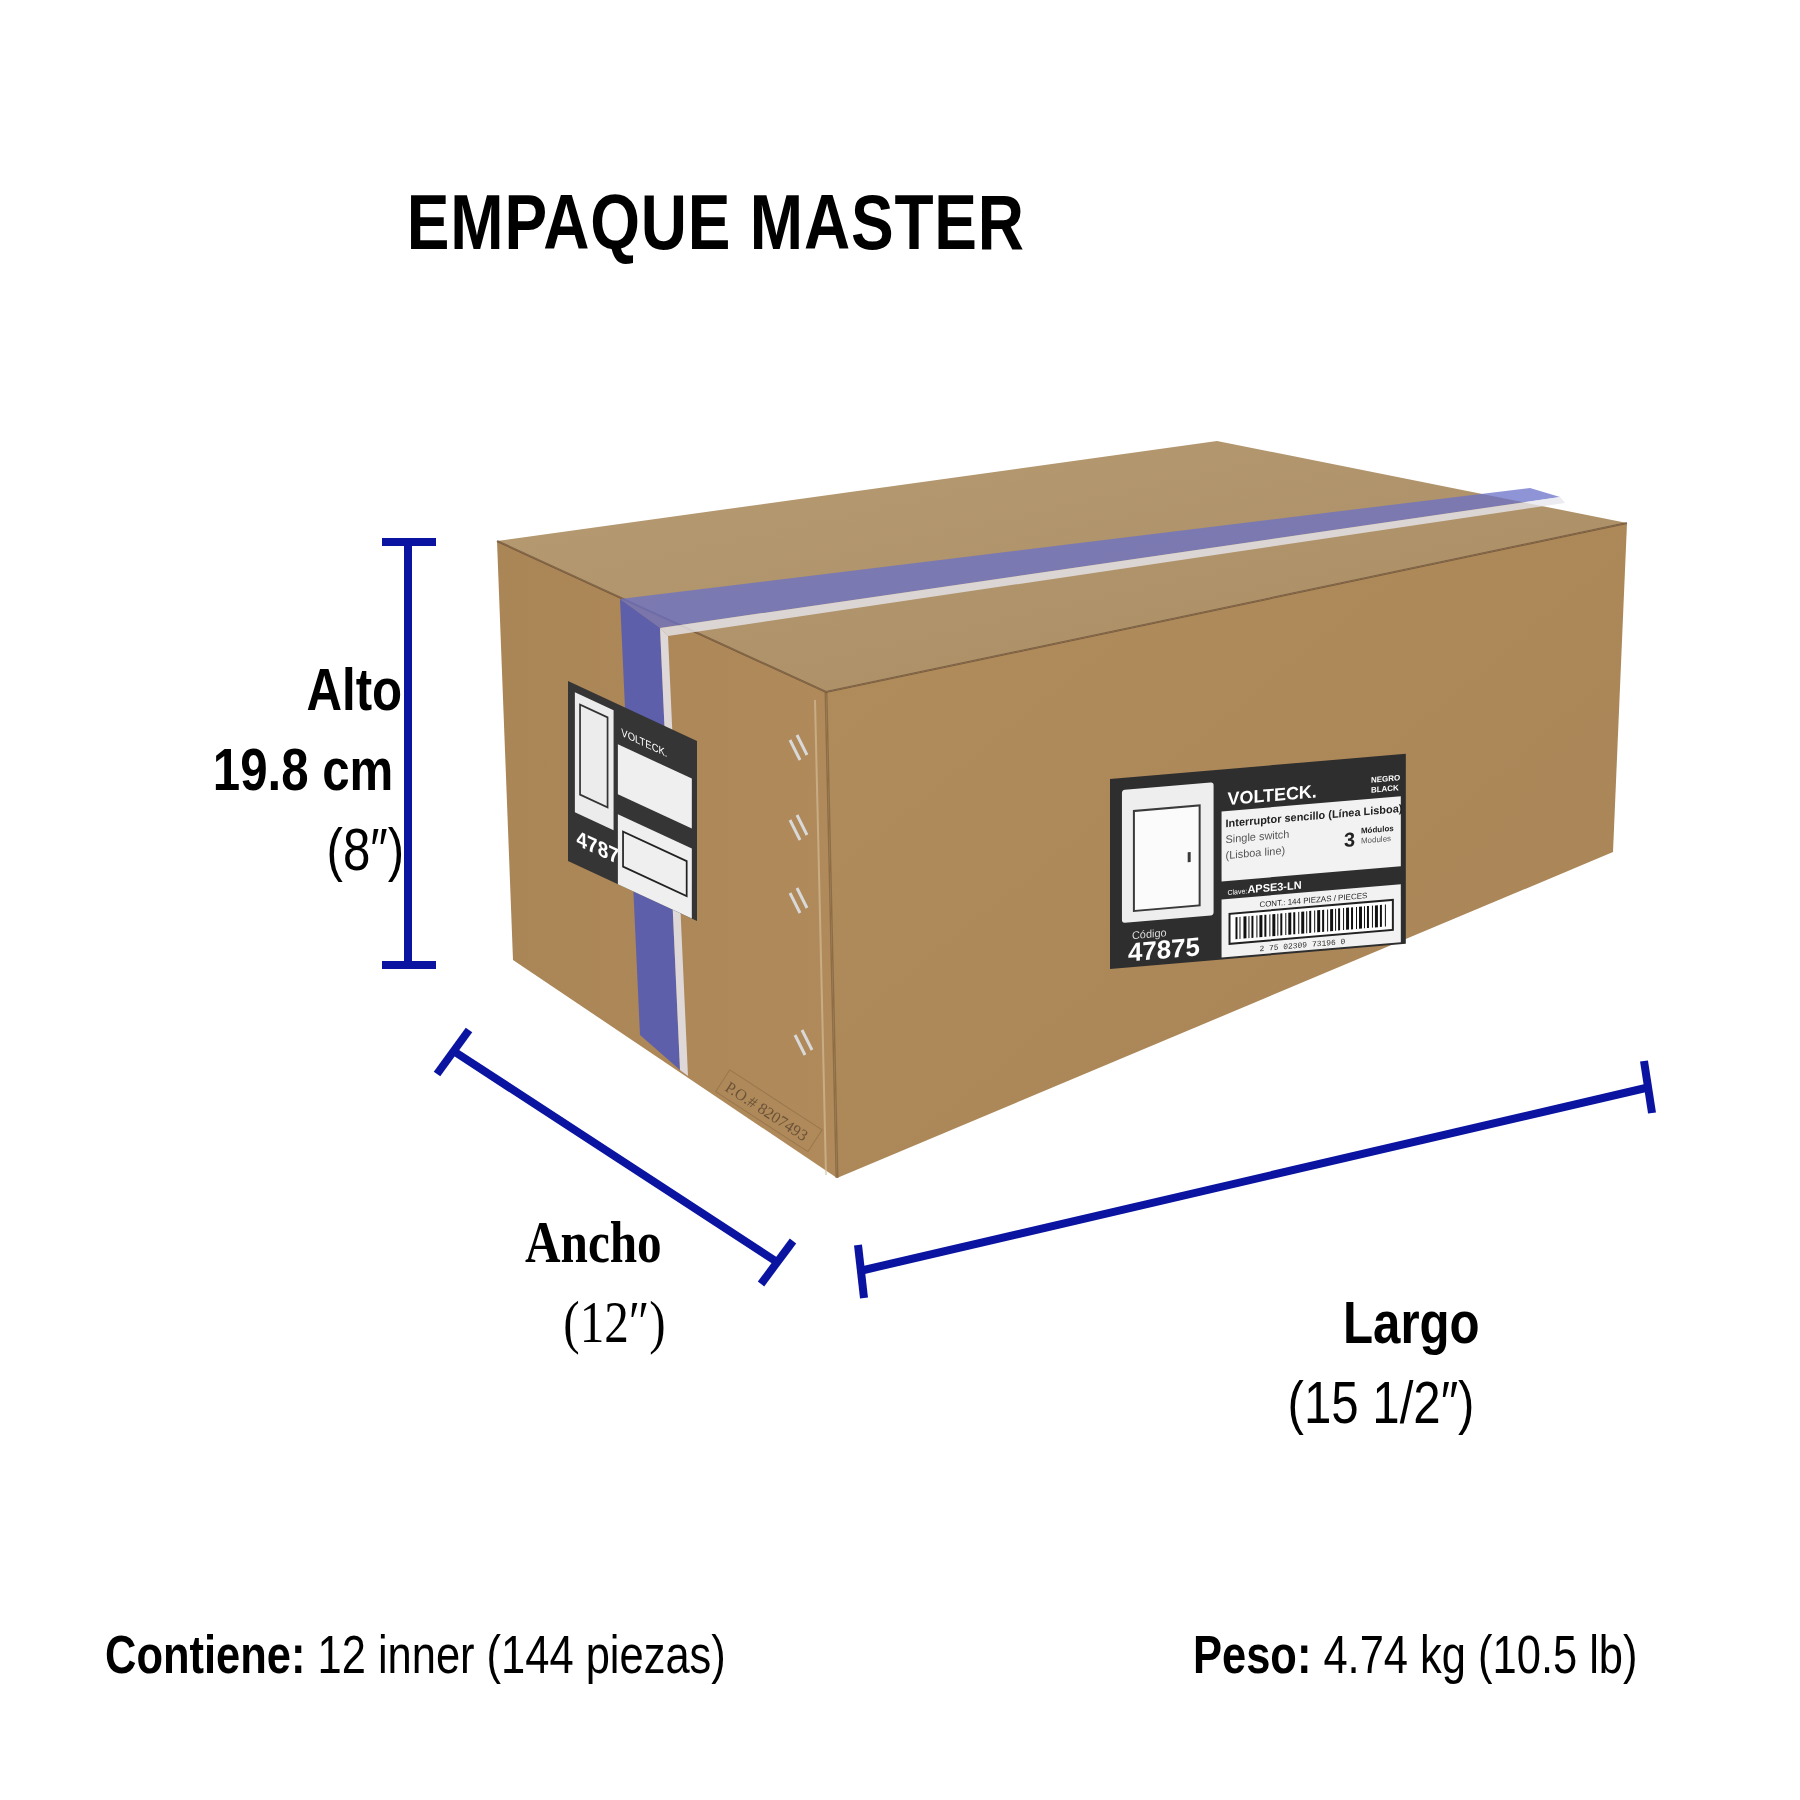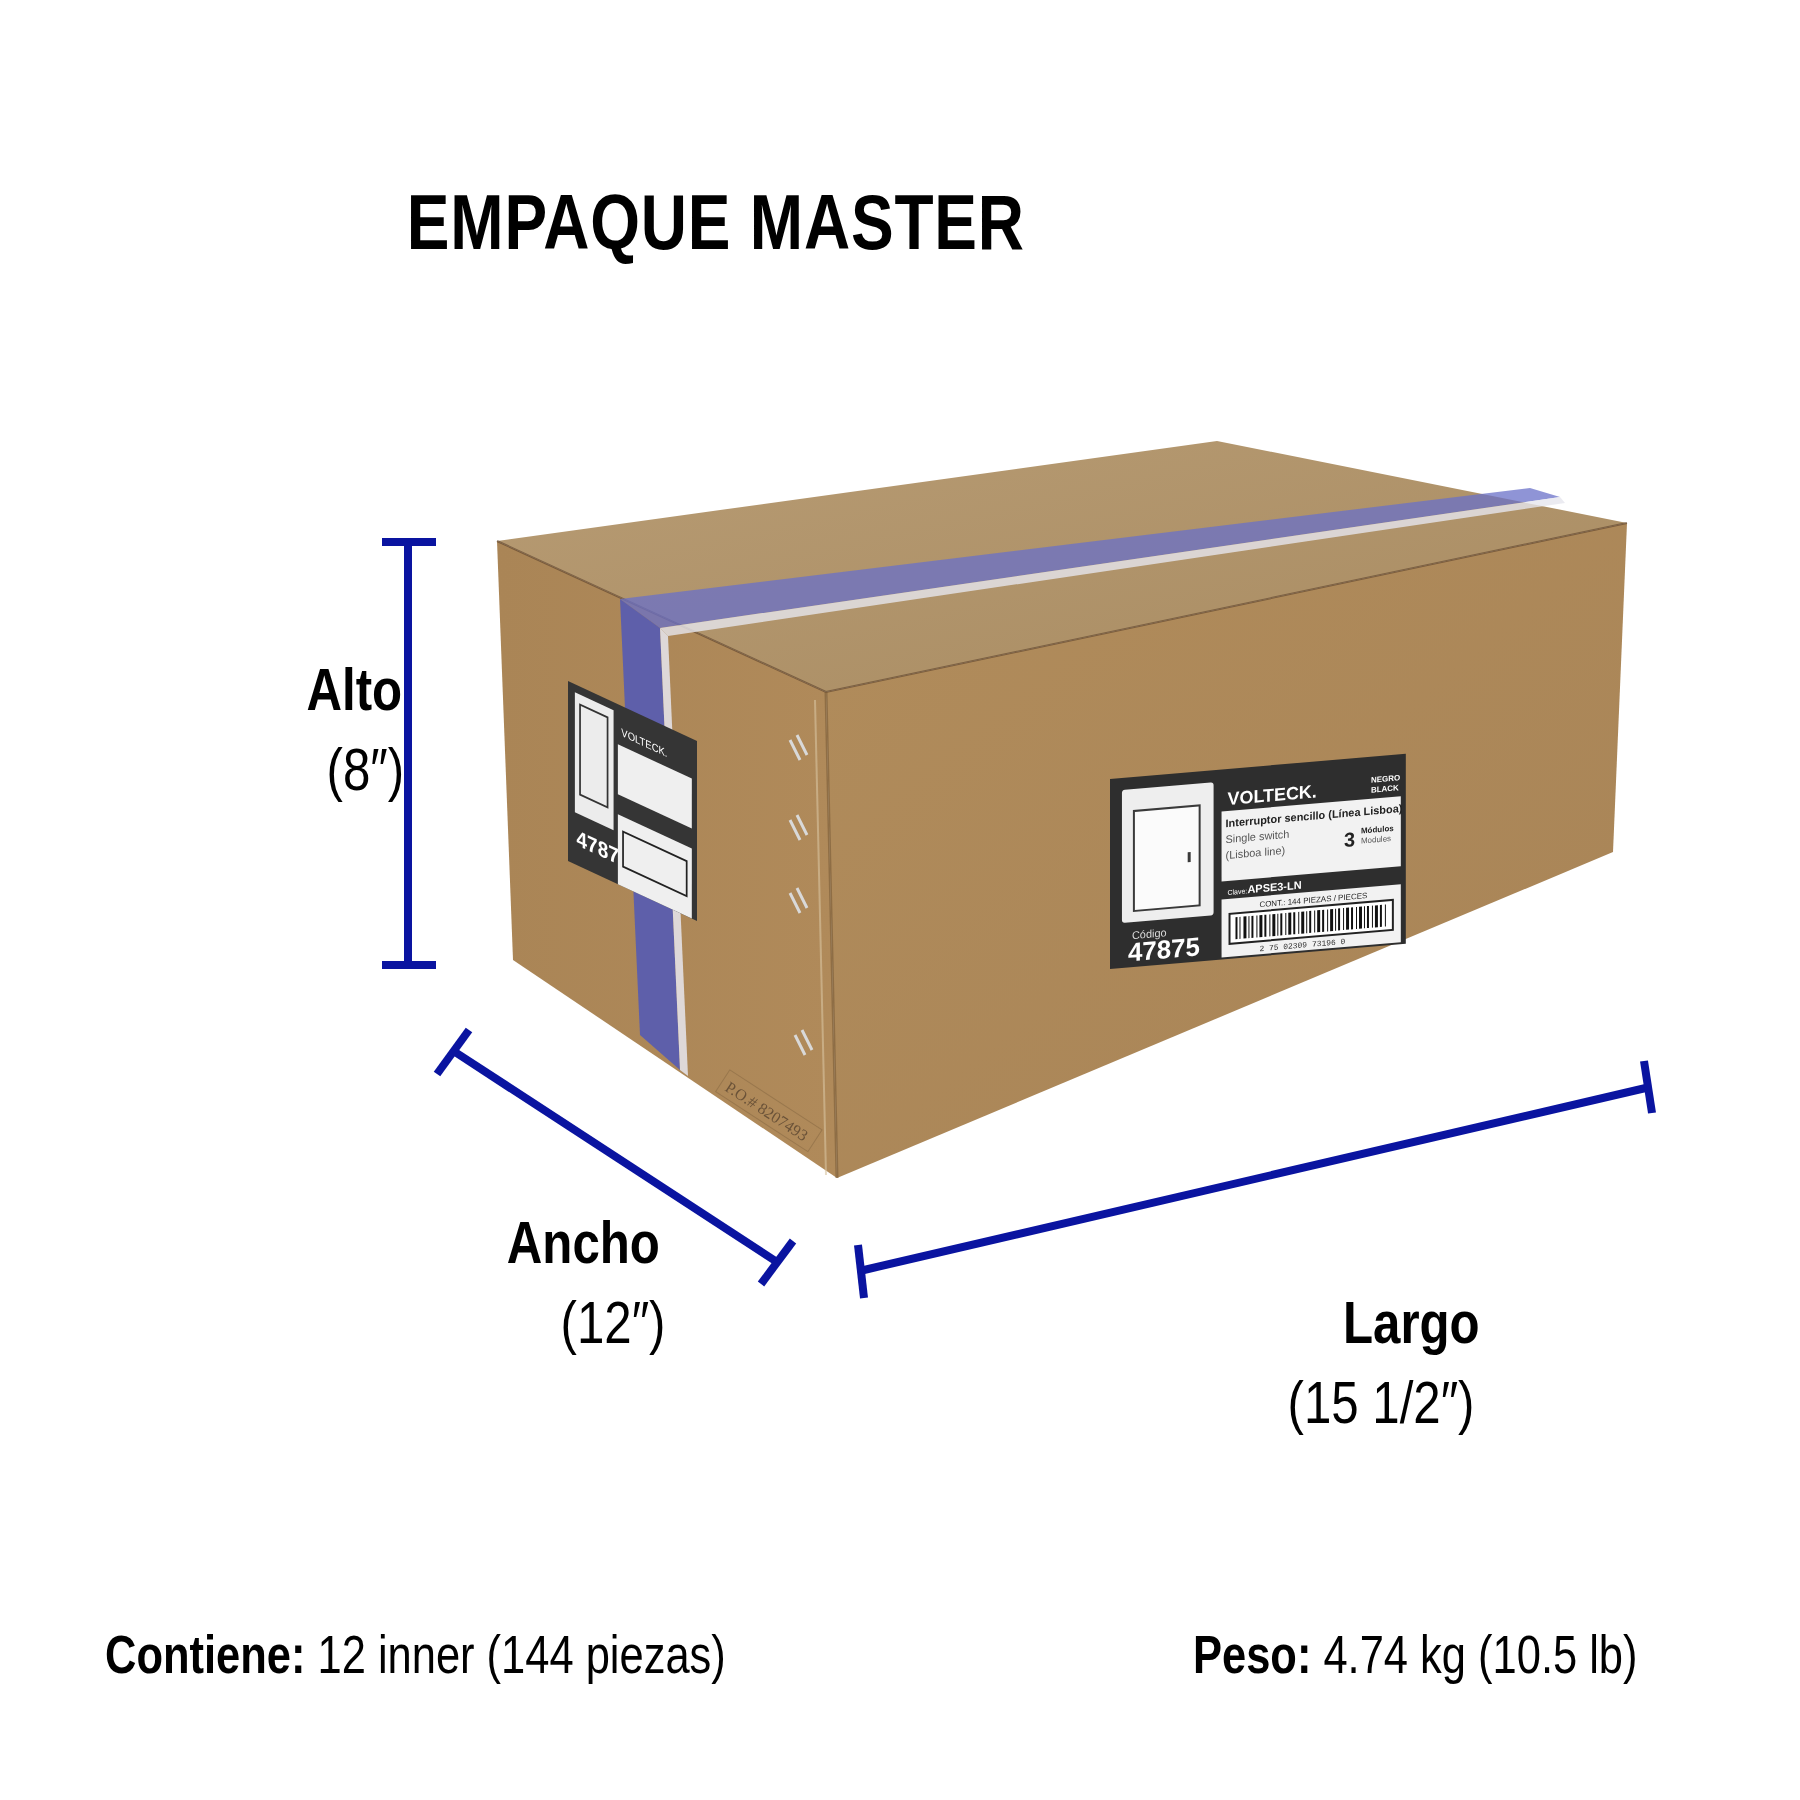--- a/index.html
+++ b/index.html
@@ -8,21 +8,21 @@
   .txt { position:absolute; white-space:nowrap; line-height:1; }
   .cond { display:inline-block; transform-origin:center top; }
   #title { left:0; width:1431px; top:183px; text-align:center; }
   #title .cond { font-size:78px; font-weight:700; transform:scaleX(0.82); letter-spacing:1px; }
   .dim { position:absolute; text-align:right; width:360px; }
   .dim .line { display:block; font-size:60px; height:80px; }
   .dim .line .cond { transform:scaleX(0.82); }
   .dim .b { font-weight:700; }
   .dim .n { font-weight:400; }
   #alto { left:53px; top:655px; }
-  #ancho { left:317px; top:1208px; }
+  #ancho { left:317px; top:1208px;font-family:Liberation Serif, serif; }
   #largo { left:1135px; top:1288px; }
   .foot { position:absolute; top:1628px; font-size:53px; }
   .foot .cond { transform:scaleX(0.82); transform-origin:left top; }
   .foot .k { font-weight:700; }
   #contiene { left:105px; }
   #peso { left:1145px;margin-left:48px; }
   svg { position:absolute; left:0; top:0; }
 </style>
 </head>
 <body>
@@ -175,20 +175,21 @@
     <g>
       <line x1="864" y1="1270" x2="1650" y2="1087"></line>
       <line x1="858" y1="1245" x2="864" y2="1298"></line>
       <line x1="1644" y1="1061" x2="1652" y2="1113"></line>
     </g>
   </g>
 </svg>
 
 <div id="alto" class="dim">
   <span class="line b"><span class="cond">Alto</span></span>
+  <span class="line b"><span class="cond">19.8 cm</span></span>
   <span class="line n"><span class="cond">(8″)</span></span>
 </div>
 
 <div id="ancho" class="dim">
   <span class="line b"><span class="cond">Ancho</span></span>
   <span class="line n"><span class="cond">(12″)</span></span>
 </div>
 
 <div id="largo" class="dim">
   <span class="line b"><span class="cond">Largo</span></span>

